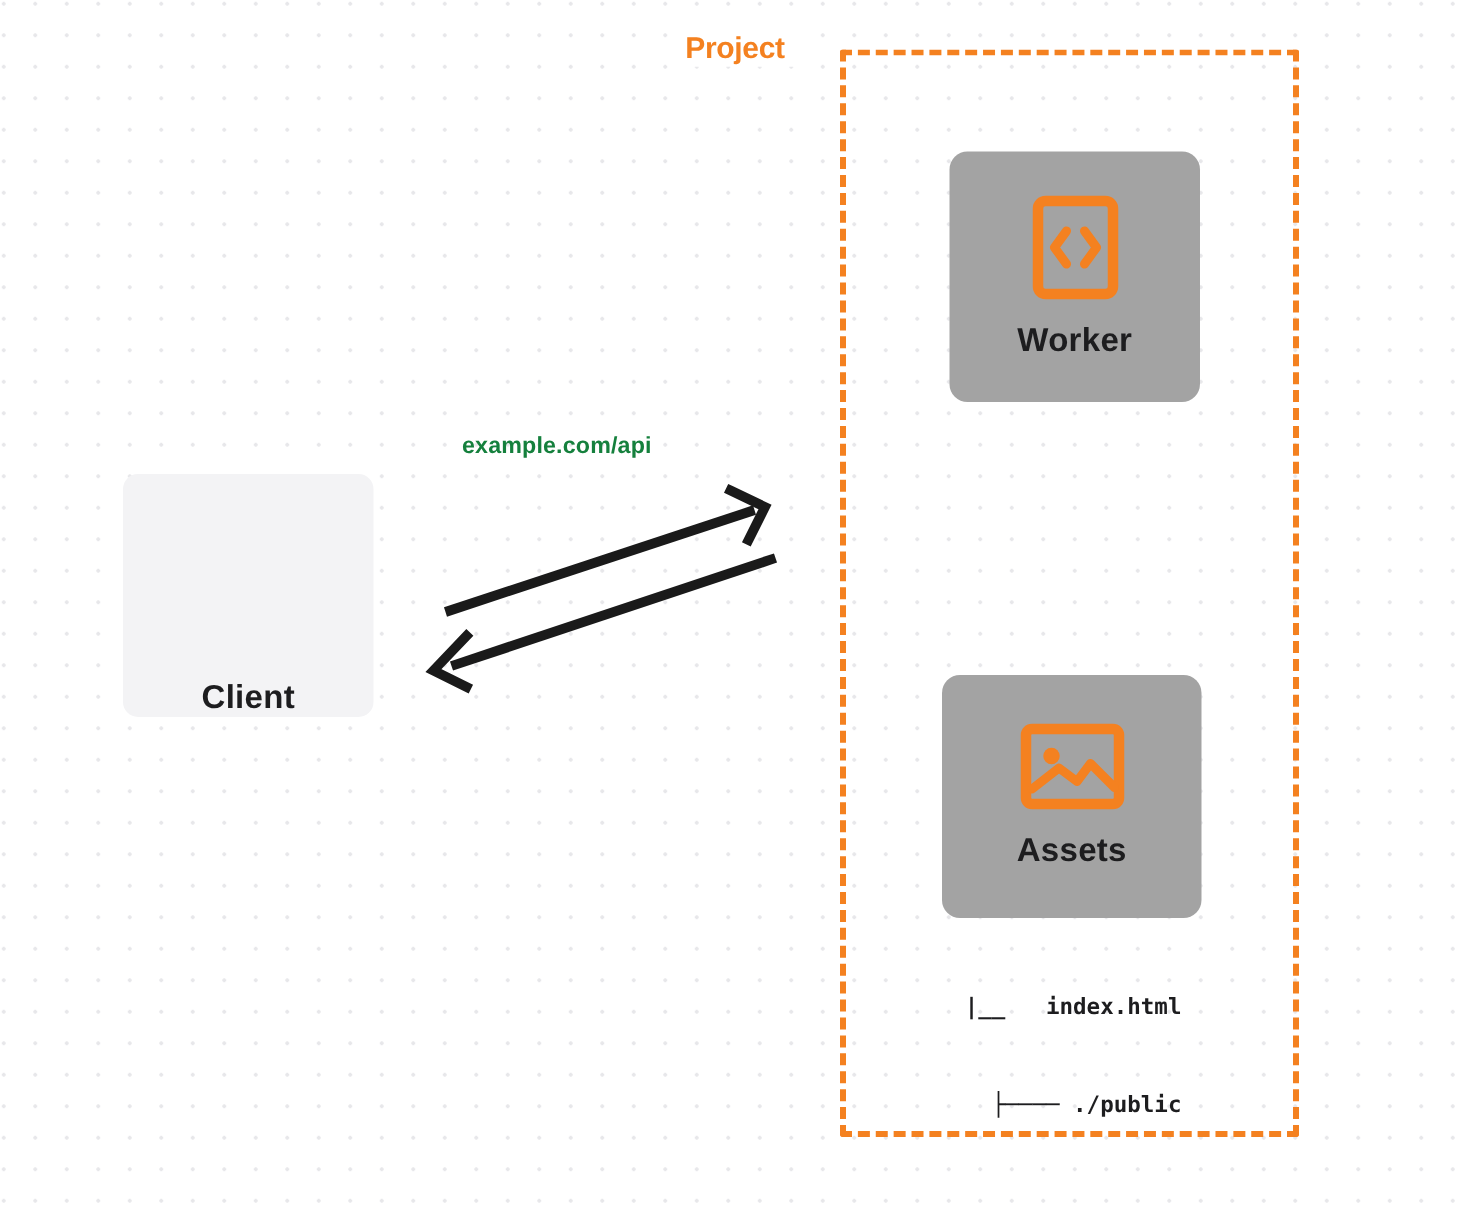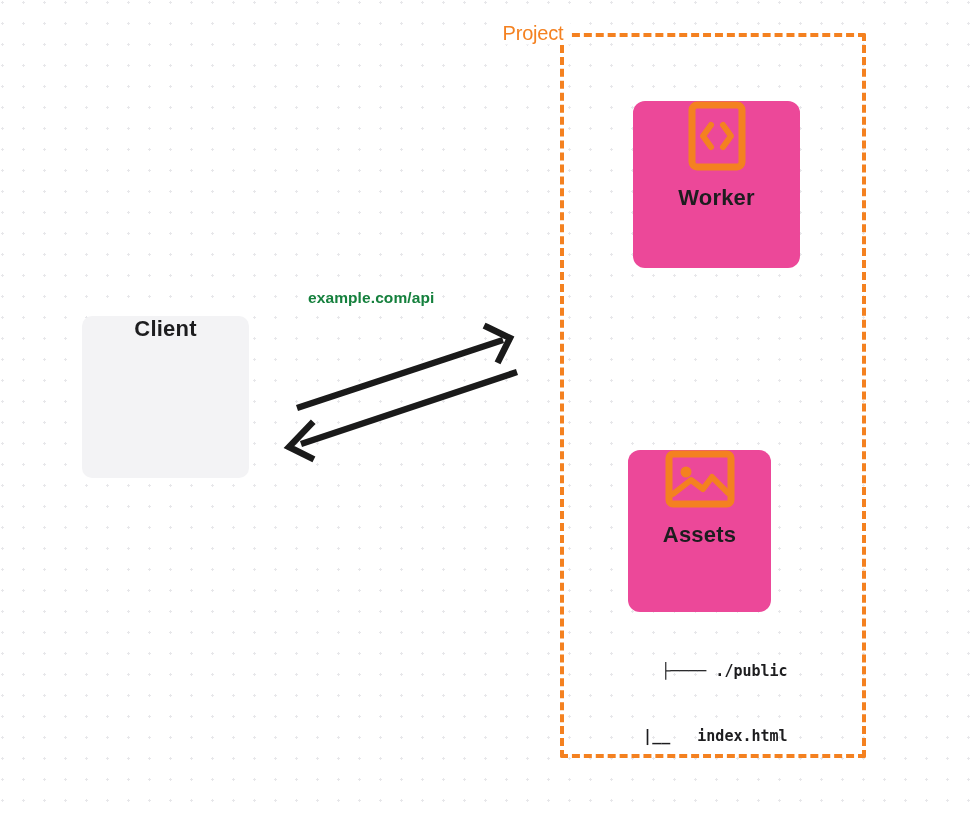--- a/index.html
+++ b/index.html
@@ -29,21 +29,21 @@
   
   .client-box {
     position: absolute;
     left: 82px;
     top: 316px;
     width: 167px;
     height: 162px;
     background: #f3f3f5;
     border-radius: 10px;
     display: flex;
-    align-items: flex-start;
+    align-items: flex-end;
     justify-content: center;
   }
   .client-label {
     font-size: 22px;
     font-weight: bold;
     color: #1d1d1f;
     letter-spacing: 0.2px;
   }
 
   
@@ -91,47 +91,46 @@
     border-radius: 2px;
   }
   .project-title {
     position: absolute;
     left: 50%;
     top: 33px;
     transform: translate(-50%, -50%);
     background: #ffffff;
     padding: 0 7px;
     font-size: 20px;
-    font-weight: normal;
+    font-weight: bold;
     color: #f48120;
     letter-spacing: -0.2px;
     white-space: nowrap;
-    margin-left: 43px;
   }
 
   
   .card {
     position: absolute;
-    background: #ec4899;
+    background: #a3a3a3;
     border-radius: 12px;
     display: flex;
     flex-direction: column;
     align-items: center;
-    justify-content: flex-start;
+    justify-content: center;
   }
   .card-worker {
     left: 633px;
     top: 101px;
     width: 167px;
     height: 167px;
   }
   .card-assets {
     left: 628px;
     top: 450px;
-    width: 143px;
+    width: 173px;
     height: 162px;
   }
   .card-icon {
     display: block;
     margin-bottom: 14px;
   }
   .card-label {
     font-size: 22px;
     font-weight: bold;
     color: #1d1d1f;
@@ -192,18 +191,18 @@
   <div class="card card-assets">
     <svg class="card-icon" width="70" height="58" viewBox="0 0 70 58" xmlns="http://www.w3.org/2000/svg">
       <rect x="4" y="4" width="62" height="50" rx="4" ry="4" fill="none" stroke="#f48120" stroke-width="7"></rect>
       <circle cx="21" cy="22" r="5.5" fill="#f48120"></circle>
       <polyline points="8,44 26,30 38,39 47,27 63,43" fill="none" stroke="#f48120" stroke-width="6" stroke-linecap="round" stroke-linejoin="round"></polyline>
     </svg>
     <span class="card-label">Assets</span>
   </div>
 
   <div class="file-tree">
+    <span class="tree-row">    |__   index.html</span>
     <span class="tree-row">├──── ./public</span>
-    <span class="tree-row">    |__   index.html</span>
     
   </div>
 
 </div>
 
 </body></html>

